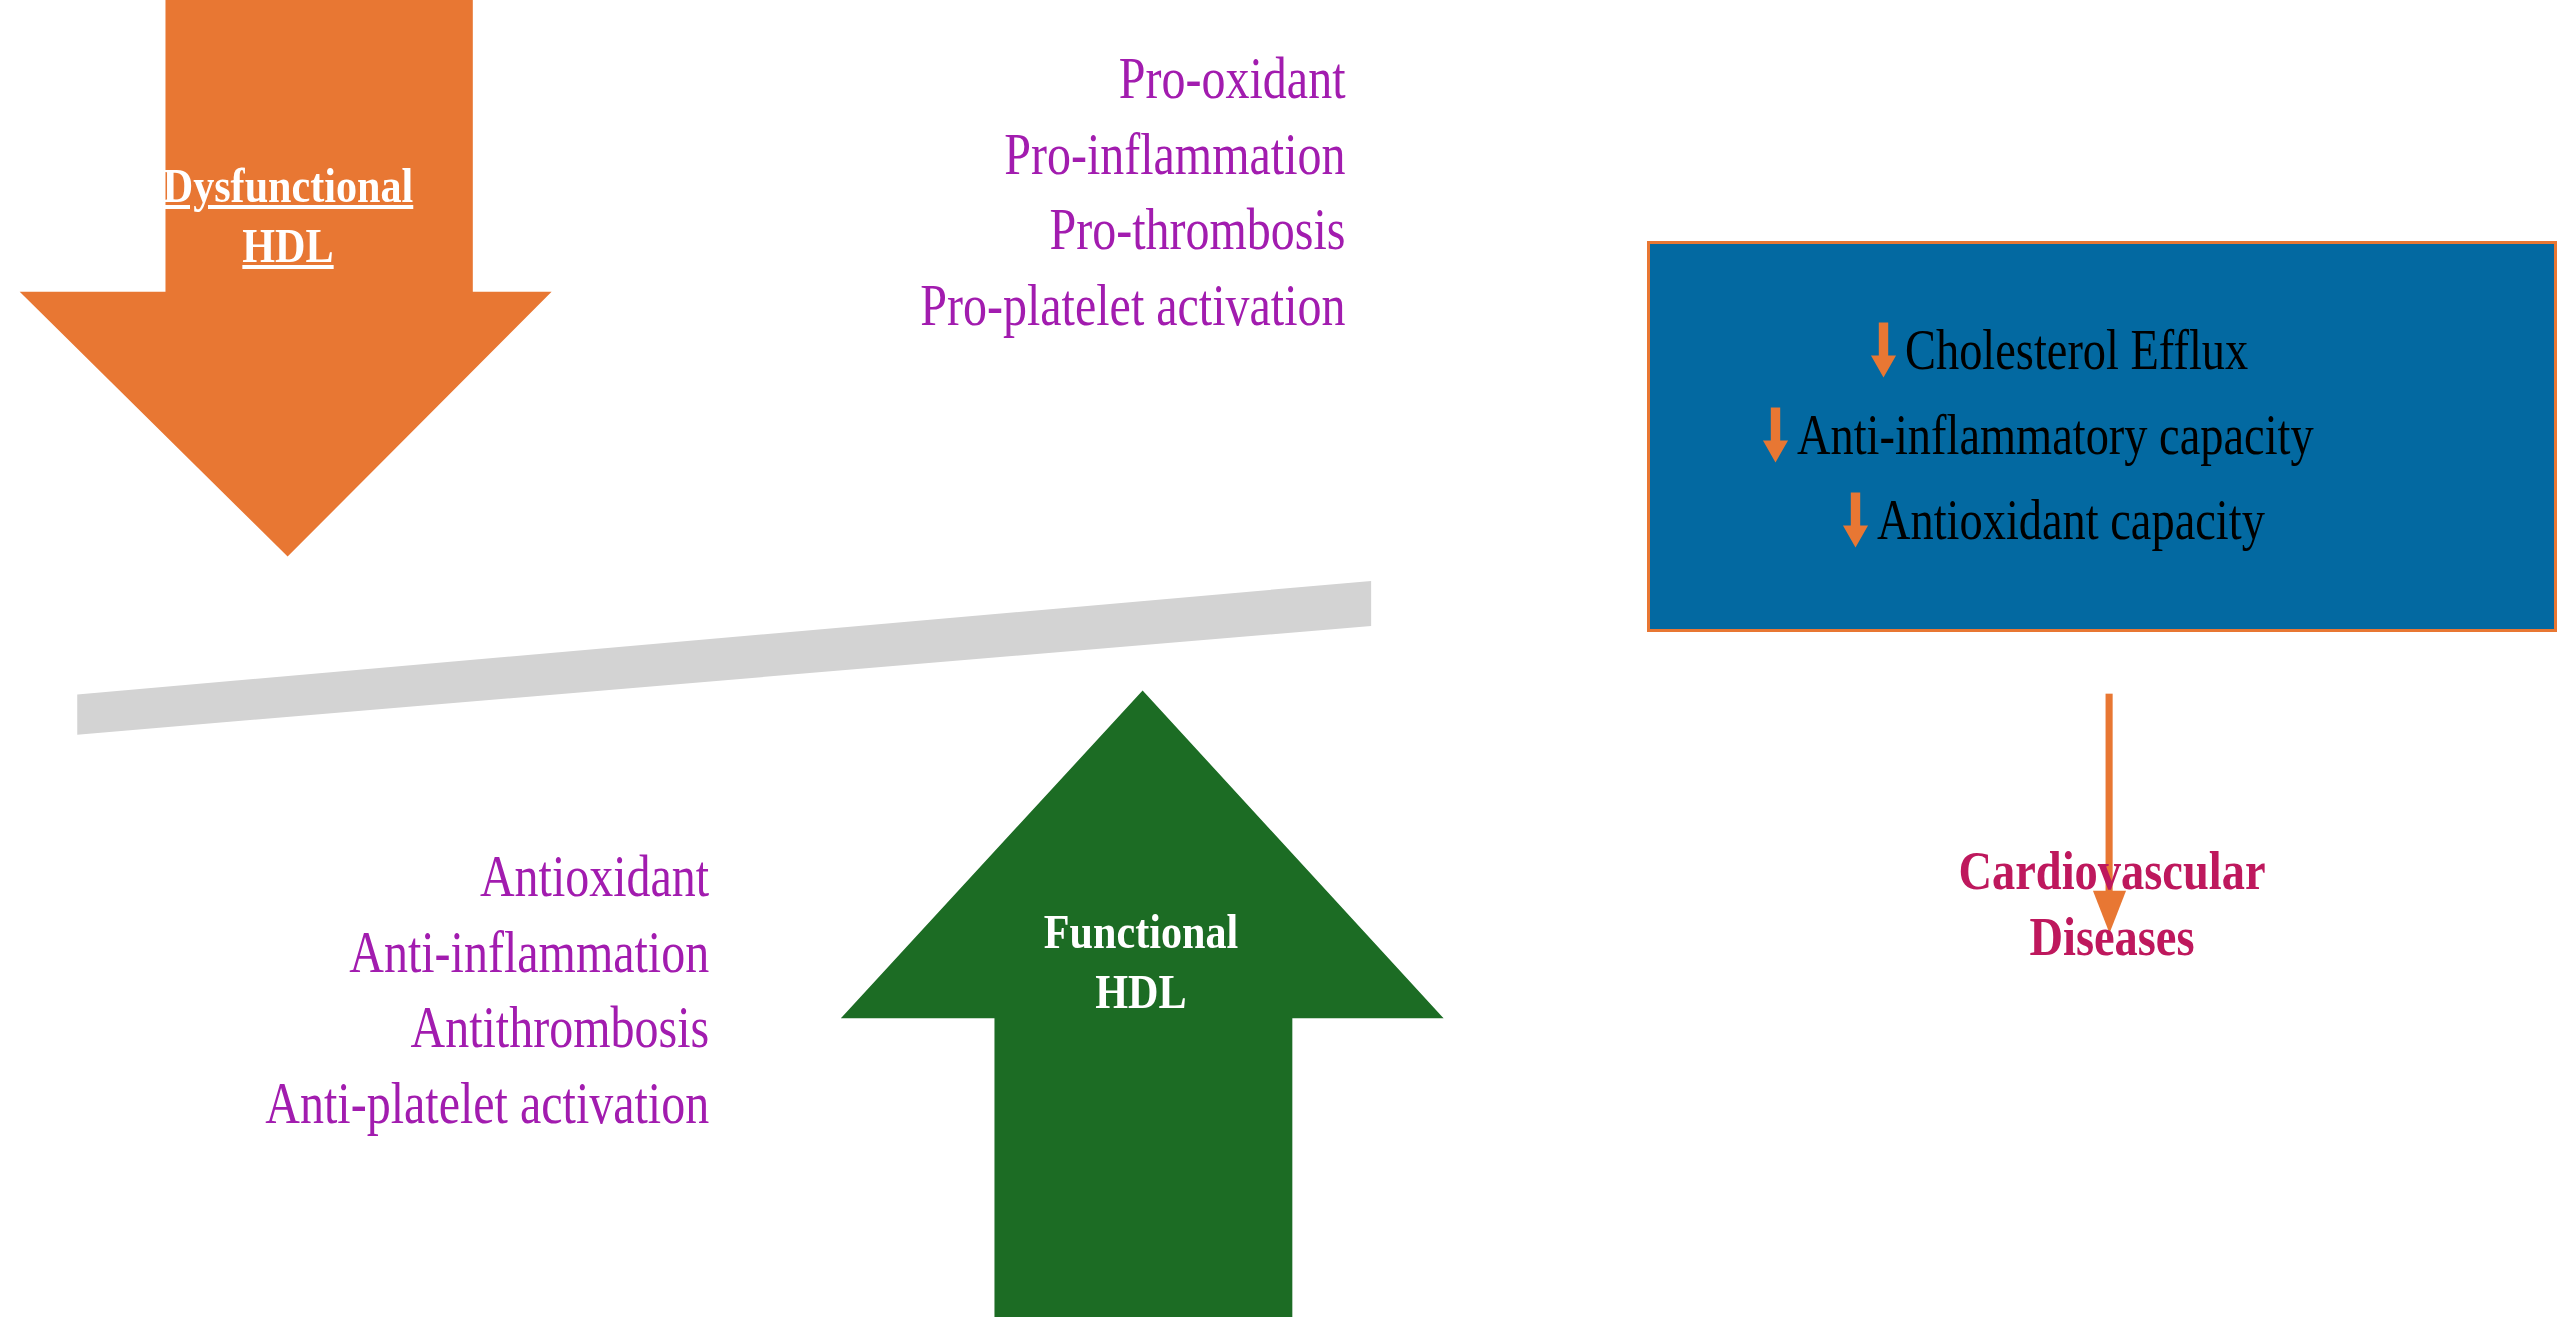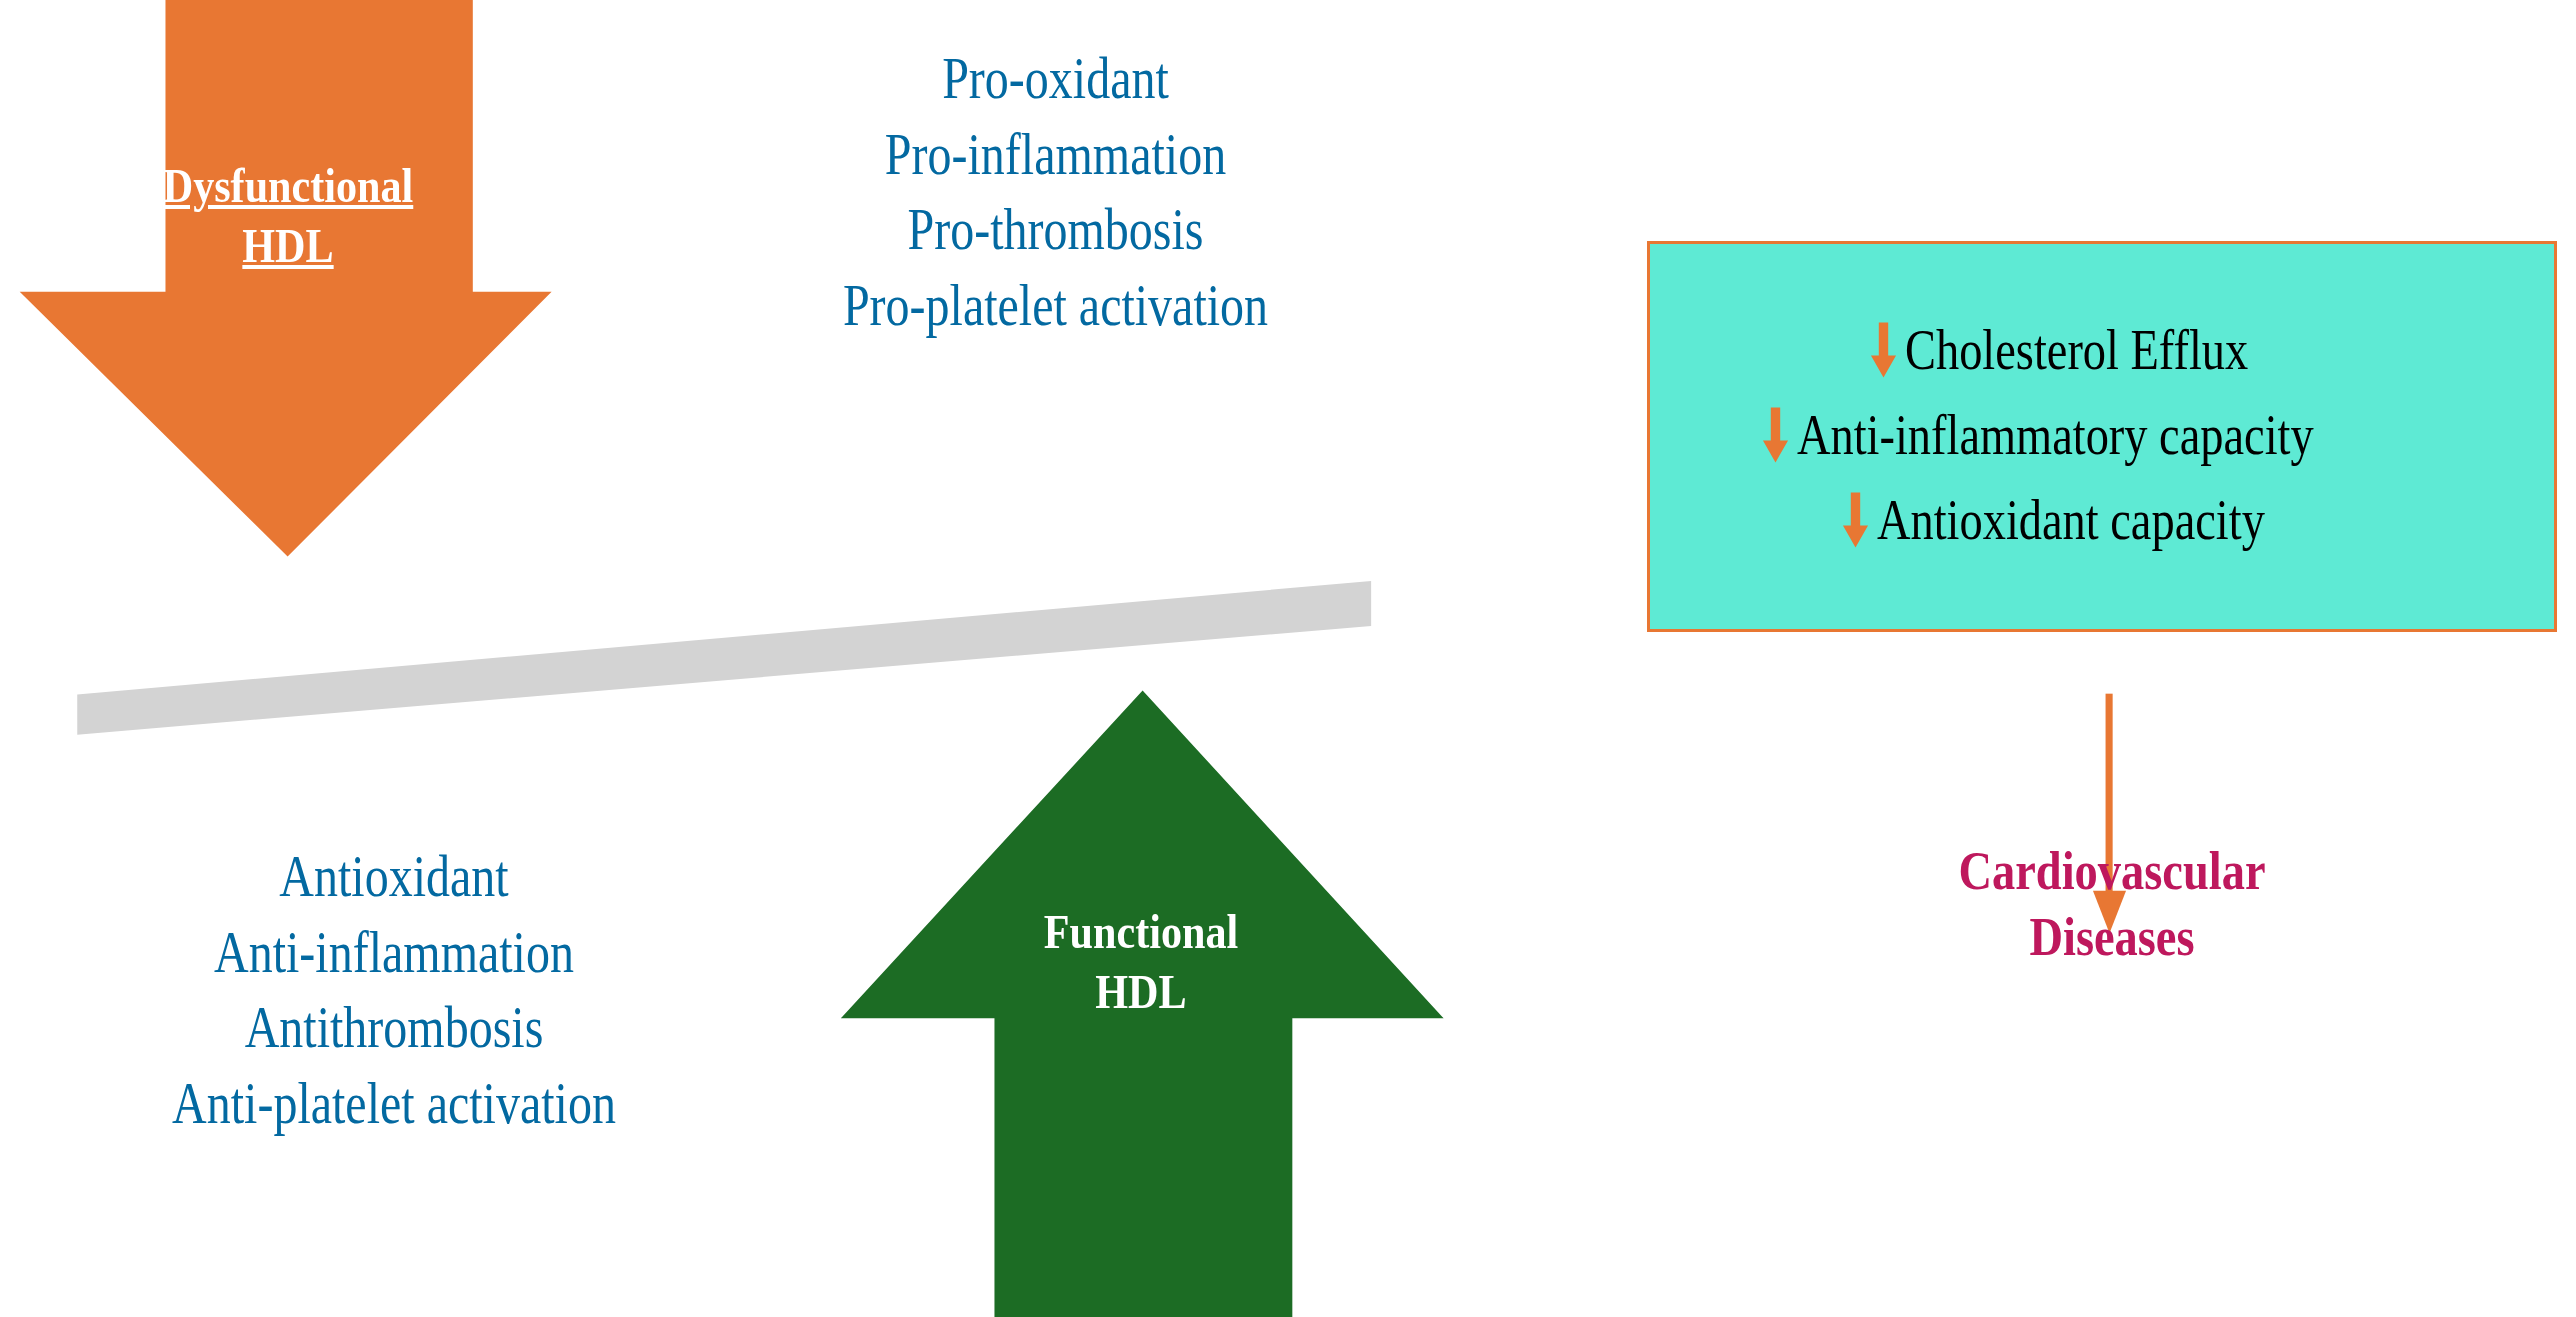--- a/index.html
+++ b/index.html
@@ -25,22 +25,22 @@
     left: 0;
     top: 0;
     width: 2576px;
     height: 1318px;
     pointer-events: none;
   }
 
   
   .txt-block {
     position: absolute;
-    text-align: center;
-    color: #0369a1;
+    text-align: right;
+    color: #a21caf;
     line-height: 1.26;
     white-space: nowrap;
   }
   .txt-block .line {
     display: block;
     font-size: 60px;
     font-family: "Liberation Serif", "DejaVu Serif", serif;
     font-weight: 400;
     transform: scaleX(0.80);
     transform-origin: center center;
@@ -89,21 +89,21 @@
 
   
   #outcome-box {
     position: absolute;
     left: 1647px;
     top: 241px;
     width: 910px;
     height: 391px;
     box-sizing: border-box;
     border: 3.9px solid #E87733;
-    background: #5eead4;
+    background: #0369a1;
     display: flex;
     flex-direction: column;
     justify-content: center;
     align-items: center;
     padding: 4.7px 0 7.9px 0;
   }
   .outcome-row {
     display: flex;
     align-items: center;
     justify-content: center;

